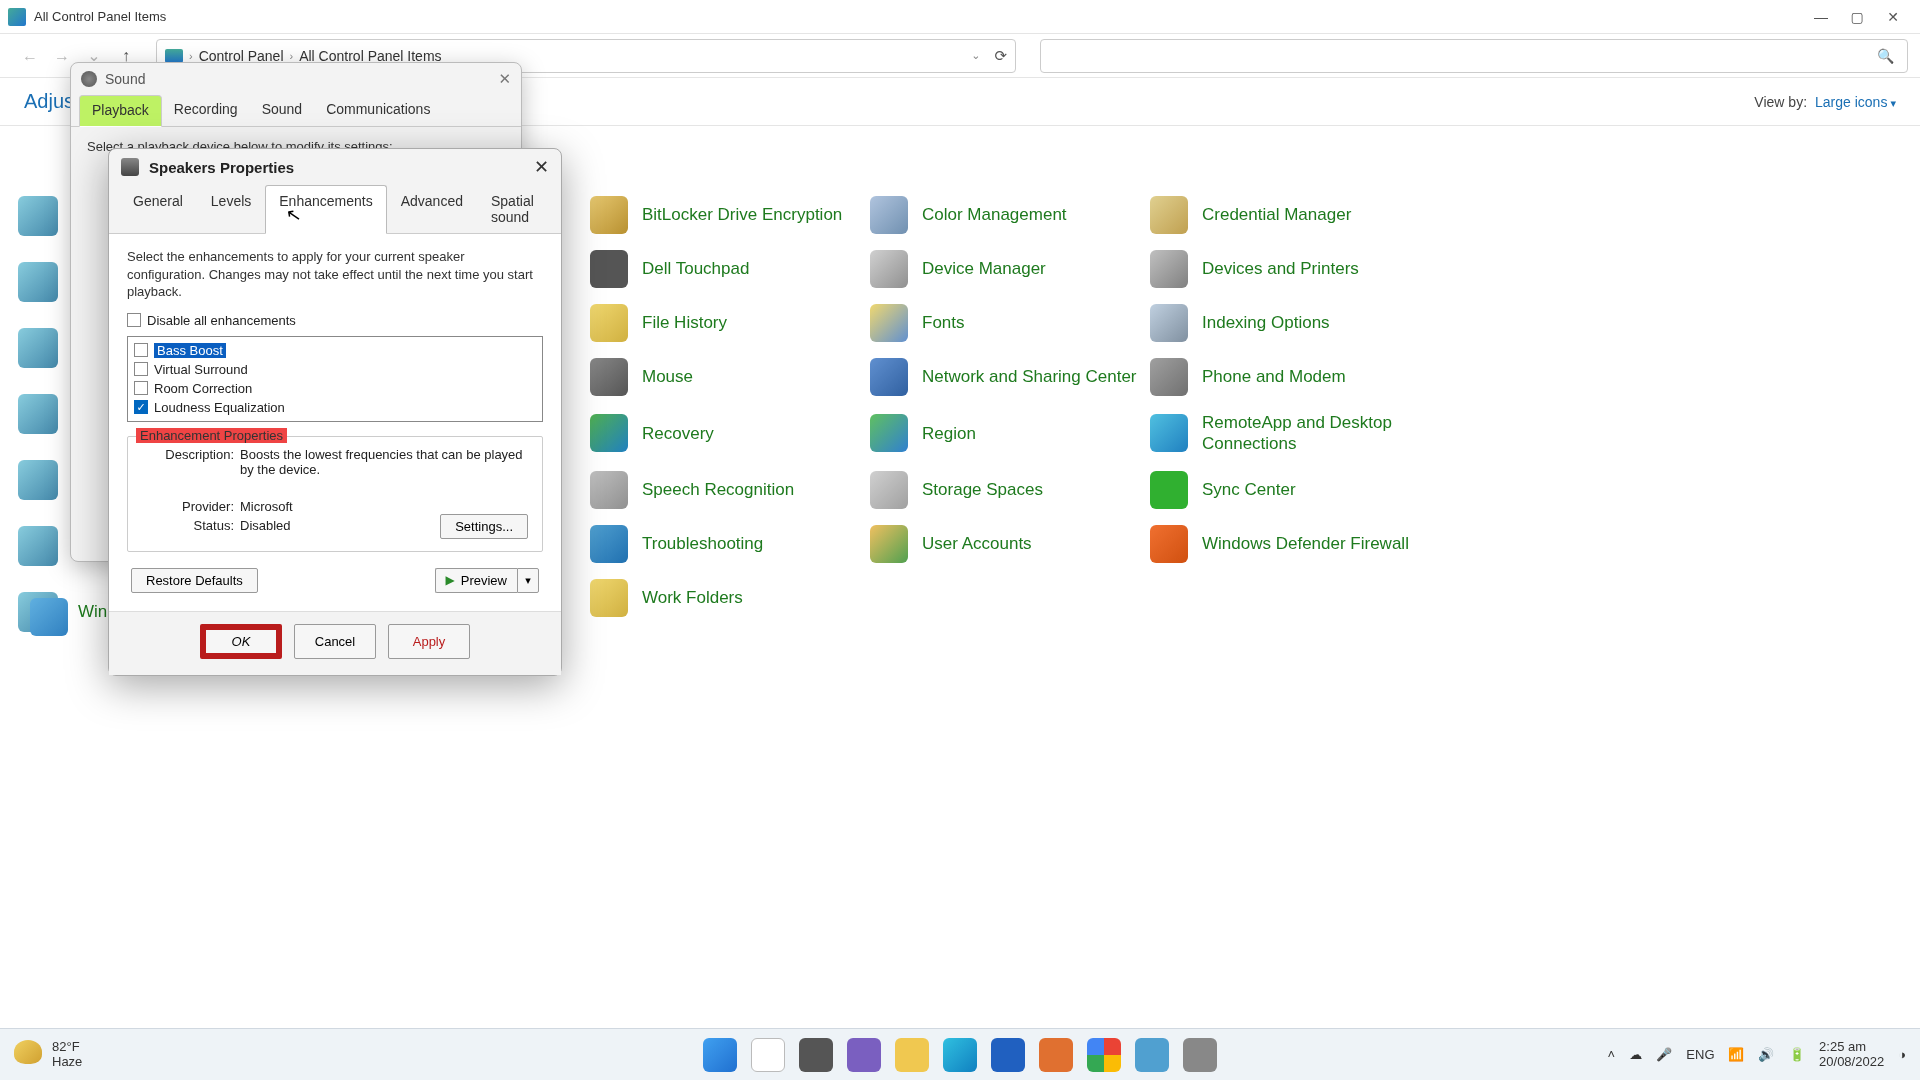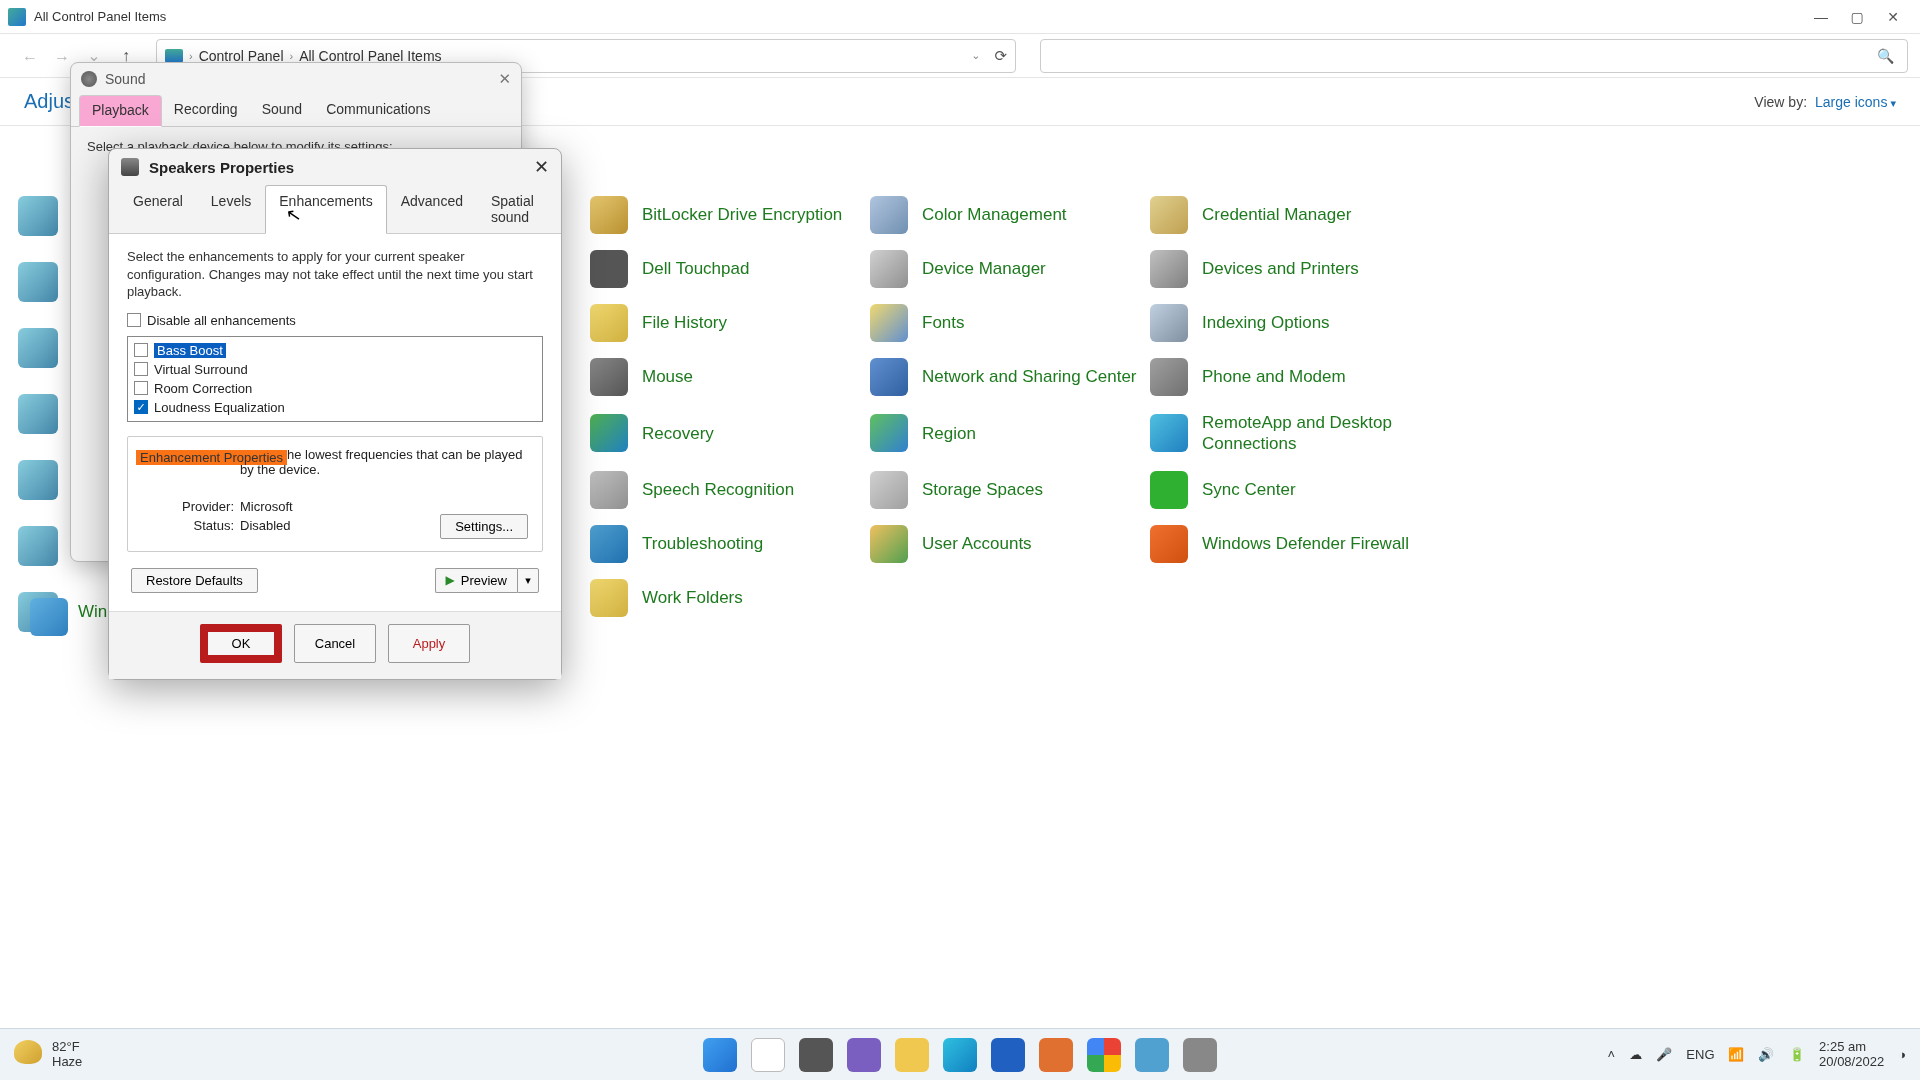--- a/index.html
+++ b/index.html
@@ -52,21 +52,21 @@
 .gi22{background:linear-gradient(135deg,#f0d870,#d0b040);}
 
 
 .sound-dlg { position:absolute; left:70px; top:62px; width:452px; height:500px; background:#f3f3f3; border:1px solid #bbb; border-radius:8px; box-shadow:0 6px 24px rgba(0,0,0,.25); }
 .sound-dlg .sd-title { height:32px; display:flex; align-items:center; padding:0 10px; }
 .sound-dlg .sd-icon { width:16px; height:16px; background:radial-gradient(#888,#555); border-radius:50%; margin-right:8px; }
 .sound-dlg .sd-text { font-size:14px; color:#555; flex:1; }
 .sound-dlg .sd-close { font-size:15px; color:#777; }
 .sound-dlg .sd-tabs { display:flex; gap:0; padding:0 8px; border-bottom:1px solid #ccc; }
 .sound-dlg .sd-tab { padding:6px 12px 8px; font-size:14px; color:#333; }
-.sound-dlg .sd-tab.active { background:#f9a8d4; border:1px solid #ccc; border-bottom:1px solid #fff; border-radius:4px 4px 0 0; margin-bottom:-1px; }
+.sound-dlg .sd-tab.active { background:#bef264; border:1px solid #ccc; border-bottom:1px solid #fff; border-radius:4px 4px 0 0; margin-bottom:-1px; }
 .sound-dlg .sd-body { padding:12px 16px; font-size:13px; color:#333; }
 
 
 .props-dlg { position:absolute; left:108px; top:148px; width:454px; background:#f3f3f3; border:1px solid #aaa; border-radius:8px; box-shadow:0 10px 40px rgba(0,0,0,.35); }
 .props-dlg .pd-title { height:36px; display:flex; align-items:center; padding:0 12px; }
 .props-dlg .pd-icon { width:18px; height:18px; background:linear-gradient(#888,#444); border-radius:3px; margin-right:10px; }
 .props-dlg .pd-text { font-size:15px; font-weight:600; color:#222; flex:1; }
 .props-dlg .pd-close { font-size:18px; color:#333; font-weight:400; }
 .props-dlg .pd-tabs { display:flex; padding:0 10px; border-bottom:1px solid #ccc; background:#f3f3f3; }
 .props-dlg .pd-tab { padding:7px 13px; font-size:14px; color:#333; border:1px solid transparent; }
@@ -75,34 +75,34 @@
 .props-dlg .intro { font-size:13px; color:#333; line-height:1.35; margin-bottom:12px; }
 .props-dlg .chk-row { display:flex; align-items:center; gap:6px; font-size:13px; color:#222; margin-bottom:8px; }
 .props-dlg .chk { width:14px; height:14px; border:1px solid #888; background:#fff; display:inline-flex; align-items:center; justify-content:center; }
 .props-dlg .chk.checked { background:#0067c0; border-color:#0067c0; }
 .props-dlg .chk.checked::after { content:"✓"; color:#fff; font-size:11px; line-height:1; }
 .props-dlg .enh-list { border:1px solid #888; padding:4px 6px; margin-bottom:14px; background:#fff; }
 .props-dlg .enh-item { display:flex; align-items:center; gap:6px; font-size:13px; color:#222; padding:2px 0; }
 .props-dlg .enh-item .lbl.sel { background:#0a5ec0; color:#fff; padding:0 3px; }
 .props-dlg .group-title { font-size:13px; color:#333; margin-bottom:6px; }
 .props-dlg .group-box { border:1px solid #ccc; border-radius:2px; padding:10px 14px 14px; margin-bottom:16px; position:relative; }
-.props-dlg .group-box .group-title { position:absolute; top:-9px; left:8px; background:#f97316; padding:0 4px;margin-top:22px; }
+.props-dlg .group-box .group-title { position:absolute; top:-9px; left:8px; background:#ef4444; padding:0 4px; }
 .props-dlg .desc-row { font-size:13px; color:#222; display:flex; gap:6px; margin-bottom:4px; }
 .props-dlg .desc-row .k { min-width:92px; text-align:right; }
 .props-dlg .desc-row .v { flex:1; }
 .props-dlg .settings-btn { position:absolute; right:14px; bottom:12px; }
 .props-dlg .btn { border:1px solid #999; background:#f6f6f6; padding:4px 14px; font-size:13px; border-radius:2px; }
 .props-dlg .row-rd { display:flex; justify-content:space-between; align-items:center; margin:0 4px 4px; }
 .props-dlg .preview-wrap { display:flex; align-items:stretch; }
 .props-dlg .preview-btn { border:1px solid #999; background:#f6f6f6; padding:4px 10px; font-size:13px; display:flex; align-items:center; gap:6px; border-right:none; border-radius:2px 0 0 2px; }
 .props-dlg .preview-btn .play { color:#2a8a2a; font-size:12px; }
 .props-dlg .preview-drop { border:1px solid #999; background:#f6f6f6; width:22px; display:flex; align-items:center; justify-content:center; font-size:11px; border-radius:0 2px 2px 0; }
 .props-dlg .pd-footer { background:#f3f3f3; padding:12px 18px 16px; border-top:1px solid #ddd; display:flex; justify-content:center; gap:12px; }
 .props-dlg .pd-footer .btn { min-width:82px; }
-.props-dlg .pd-footer .btn.primary { border:8px solid #b91c1c; }
+.props-dlg .pd-footer .btn.primary { border:6px solid #b91c1c;font-style:italic; }
 .props-dlg .pd-footer .btn.disabled { color:#b91c1c; }
 
 
 .cursor { position:absolute; left:286px; top:204px; font-size:18px; color:#000; pointer-events:none; transform:rotate(-10deg); }
 
 
 .taskbar { position:absolute; left:0; bottom:0; width:100%; height:52px; background:#eef3f7; border-top:1px solid #d0d8e0; display:flex; align-items:center; }
 .taskbar .weather { display:flex; align-items:flex-start; gap:10px; margin-left:14px; }
 .taskbar .wicon { width:28px; height:24px; background:linear-gradient(135deg,#f0d060,#d0a030); border-radius:50% 50% 40% 40%; }
 .taskbar .wtxt { font-size:13px; color:#333; line-height:1.1; }

